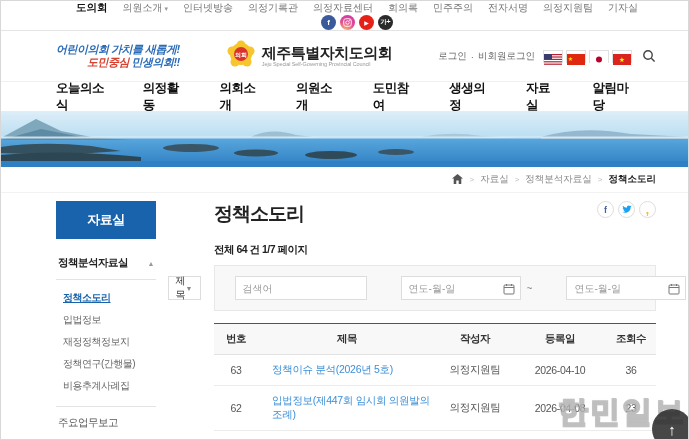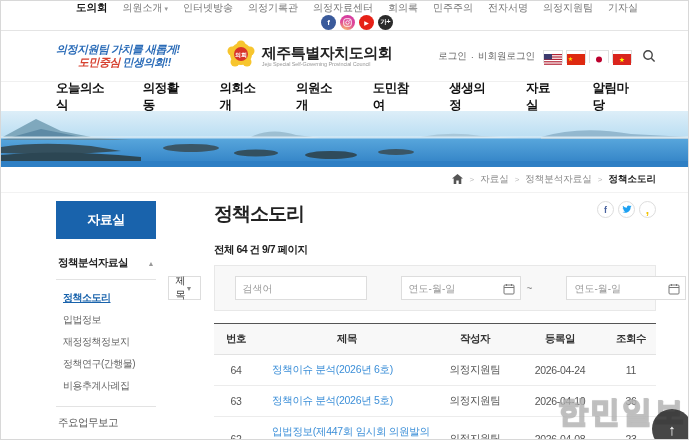--- a/index.html
+++ b/index.html
@@ -21,21 +21,21 @@
   .sicon { width:15px; height:15px; border-radius:50%; display:flex; align-items:center; justify-content:center; color:#fff; font-size:8px; font-weight:bold; cursor:pointer; line-height:1; }
   .sicon.fb { background:#3a5a9b; }
   .sicon.ig { background:radial-gradient(circle at 30% 110%, #fdc468 0%, #df4996 55%, #cf35a8 100%); }
   .sicon.yt { background:#e62117; font-size:6px; }
   .sicon.dark { background:#2b2b2b; font-size:6.5px; }
 
   
   .header { height:50px; display:flex; align-items:center; justify-content:space-between; padding:0 30px 0 55px; }
   .slogan { line-height:1.15; font-weight:bold; font-style:italic; font-size:11px; letter-spacing:-0.5px; }
   .slogan .l1 { color:#2b6cb8; display:block; }
-  .slogan .l2 { display:block; padding-left:22px; }
+  .slogan .l2 { display:block; padding-left:22px;text-align:right; }
   .slogan .red { color:#d6402f; }
   .slogan .blue { color:#2b6cb8; }
   .logo { display:flex; align-items:center; gap:6px; cursor:pointer; }
   .logo-title { font-size:15px; font-weight:bold; color:#222; letter-spacing:-0.5px; line-height:1.1; }
   .logo-sub { font-size:5.5px; color:#999; letter-spacing:-0.1px; }
   .header-right { display:flex; align-items:center; gap:8px; }
   .login-links { font-size:9.5px; color:#666; display:flex; gap:4px; align-items:center; }
   .login-links span { cursor:pointer; }
   .flags { display:flex; gap:3px; align-items:center; }
   .flag { width:20px; height:13px; display:block; cursor:pointer; border:1px solid #e0e0e0; }
@@ -134,21 +134,21 @@
           </svg>
       </span>
       <span class="sicon yt">▶</span>
       <span class="sicon dark">가+</span>
 
     </div>
   </div>
 
   <div class="header">
     <div class="slogan">
-      <span class="l1">의정지원팀 가치를 새롭게!</span>
+      <span class="l1">어린이의회 가치를 새롭게!</span>
       <span class="l2"><span class="red">도민중심</span><span class="blue"> 민생의회!!</span></span>
     </div>
     <div class="logo">
       <span>
         <svg width="30" height="30" viewBox="0 0 30 30">
           <g>
             <circle cx="15" cy="15" r="11" fill="#f7c52e"></circle>
             <circle cx="15" cy="6" r="4.5" fill="#f7c52e"></circle>
             <circle cx="24" cy="12" r="4.5" fill="#f7c52e"></circle>
             <circle cx="21" cy="23" r="4.5" fill="#f7c52e"></circle>
@@ -297,21 +297,21 @@
           <span class="sh f">f</span>
           <span class="sh tw">
             <svg width="10" height="9" viewBox="0 0 12 10">
                 <path d="M11.5 1.2c-.4.2-.9.4-1.3.4.5-.3.8-.7 1-1.3-.4.3-.9.5-1.5.6C9.3.4 8.7.1 8 .1 6.8.1 5.8 1.1 5.8 2.3c0 .2 0 .4.1.5C4 2.7 2.3 1.8 1.2.4 1 .7.9 1.1.9 1.5c0 .8.4 1.5 1 1.9-.4 0-.7-.1-1-.3 0 1.1.8 2 1.8 2.2-.2.1-.4.1-.6.1h-.4c.3.9 1.1 1.5 2.1 1.6-.8.6-1.7 1-2.8 1H.5c1 .6 2.2 1 3.4 1 4.1 0 6.4-3.4 6.4-6.4v-.3c.5-.3.9-.7 1.2-1.1z" fill="#1da1f2"></path>
               </svg>
           </span>
           <span class="sh kk">,</span>
         </div>
       </div>
 
-      <div class="total-line">전체 64 건 9/7 페이지</div>
+      <div class="total-line">전체 64 건 1/7 페이지</div>
 
       <div class="searchbox">
         <div class="sel">
           <span>제목</span>
           <span class="caret">▼</span>
         </div>
         <input class="inp kw" placeholder="검색어" style="">
         <span class="datewrap">
           <input class="inp date" placeholder="연도-월-일" style="">
           <span class="cal">
@@ -343,27 +343,20 @@
           <tr>
             <th class="col-no">번호</th>
             <th>제목</th>
             <th class="col-author">작성자</th>
             <th class="col-date">등록일</th>
             <th class="col-views">조회수</th>
           </tr>
         </thead>
         <tbody>
           <tr>
-            <td>64</td>
-            <td class="title"><a>정책이슈 분석(2026년 6호)</a></td>
-            <td>의정지원팀</td>
-            <td>2026-04-24</td>
-            <td>11</td>
-          </tr>
-          <tr>
             <td>63</td>
             <td class="title"><a>정책이슈 분석(2026년 5호)</a></td>
             <td>의정지원팀</td>
             <td>2026-04-10</td>
             <td>36</td>
           </tr>
           <tr>
             <td>62</td>
             <td class="title"><a>입법정보(제447회 임시회 의원발의 조례)</a></td>
             <td>의정지원팀</td>

